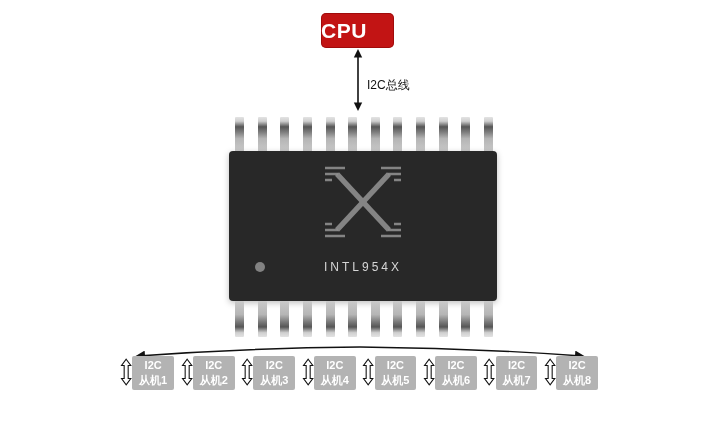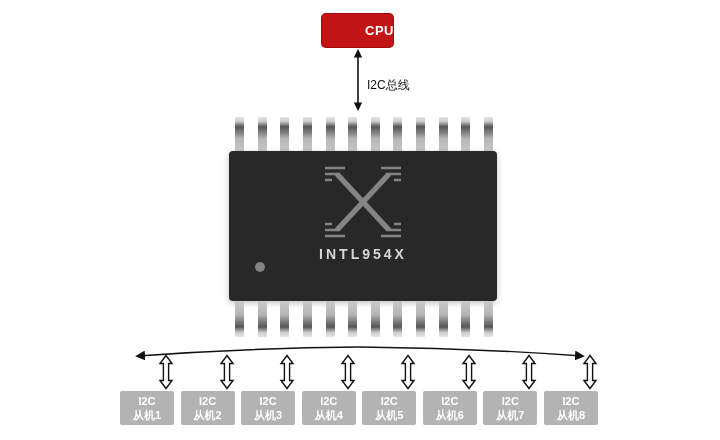--- a/index.html
+++ b/index.html
@@ -2,49 +2,49 @@
 <html style="--cpu-bg: #c21414; --chip-bg: #282828; --slave-bg: #b3b3b3;"><head>
 <meta charset="utf-8">
 <style>
   * { margin:0; padding:0; box-sizing:border-box; }
   html,body { background:#ffffff; font-family:"Liberation Sans","DejaVu Sans",sans-serif; }
   .canvas { position:relative; width:720px; height:440px; background:#ffffff; overflow:hidden; }
 
   .cpu-box {
     position:absolute; left:321px; top:13px; width:73px; height:35px;
     background:var(--cpu-bg,#c21414); border-radius:5px;
-    display:flex; align-items:center; justify-content:flex-end;
-    color:#ffffff; font-weight:bold; font-size:13px; letter-spacing:.5px;
+    display:flex; align-items:center; justify-content:flex-start;
+    color:#ffffff; font-weight:bold; font-size:21px; letter-spacing:.5px;
     box-shadow:inset 0 0 0 1px rgba(120,0,0,.45);
   }
 
   .bus-arrow { position:absolute; left:350px; top:49px; }
   .bus-label { position:absolute; left:367px; top:77px; font-size:12px; color:#111; }
 
   .pin-row { position:absolute; left:235px; width:258px; display:flex; justify-content:space-between; }
   .pin-row-top { top:117px; height:35px; }
   .pin-row-bottom { top:301px; height:36px; }
   .pin { width:9px; height:100%; border-radius:1px; }
   .pin-top { background:linear-gradient(180deg,#e3e3e3 0%,#cfcfcf 12%,#565656 28%,#7a7a7a 42%,#b5b5b5 62%,#cacaca 100%); }
   .pin-bottom { background:linear-gradient(0deg,#e3e3e3 0%,#cfcfcf 12%,#565656 28%,#7a7a7a 42%,#b5b5b5 62%,#cacaca 100%); }
 
   .chip-body {
     position:absolute; left:229px; top:151px; width:268px; height:150px;
     background:var(--chip-bg,#282828); border-radius:4px;
     display:flex; flex-direction:column; align-items:center;
     box-shadow:0 2px 6px rgba(0,0,0,.25);
   }
   .chip-logo { margin-top:9px; }
-  .chip-label { margin-top:2px; color:#d6d6d6; font-size:14px; letter-spacing:3px; font-weight:700; }
+  .chip-label { margin-top:16px; color:#d6d6d6; font-size:12px; letter-spacing:3px; font-weight:400; }
   .pin1-dot { position:absolute; left:26px; top:111px; width:10px; height:10px; border-radius:50%; background:#828282; }
 
   .span-line { position:absolute; left:128px; top:343px; }
 
   .slave-row { position:absolute; left:120px; top:354px; width:478px; display:flex; justify-content:space-between; }
-  .slave-col { display:flex; flex-direction:column; align-items:flex-end; width:54px; }
+  .slave-col { display:flex; flex-direction:row; align-items:center; width:54px; }
   .slave-box {
     margin-top:1px; width:54px; height:34px;
     background:var(--slave-bg,#b3b3b3); border-radius:2px;
     color:#ffffff; font-size:11px; font-weight:bold;
     display:flex; flex-direction:column; align-items:center; justify-content:center;
     line-height:1.3; text-align:center;
   }
 </style>
 </head>
 <body>

